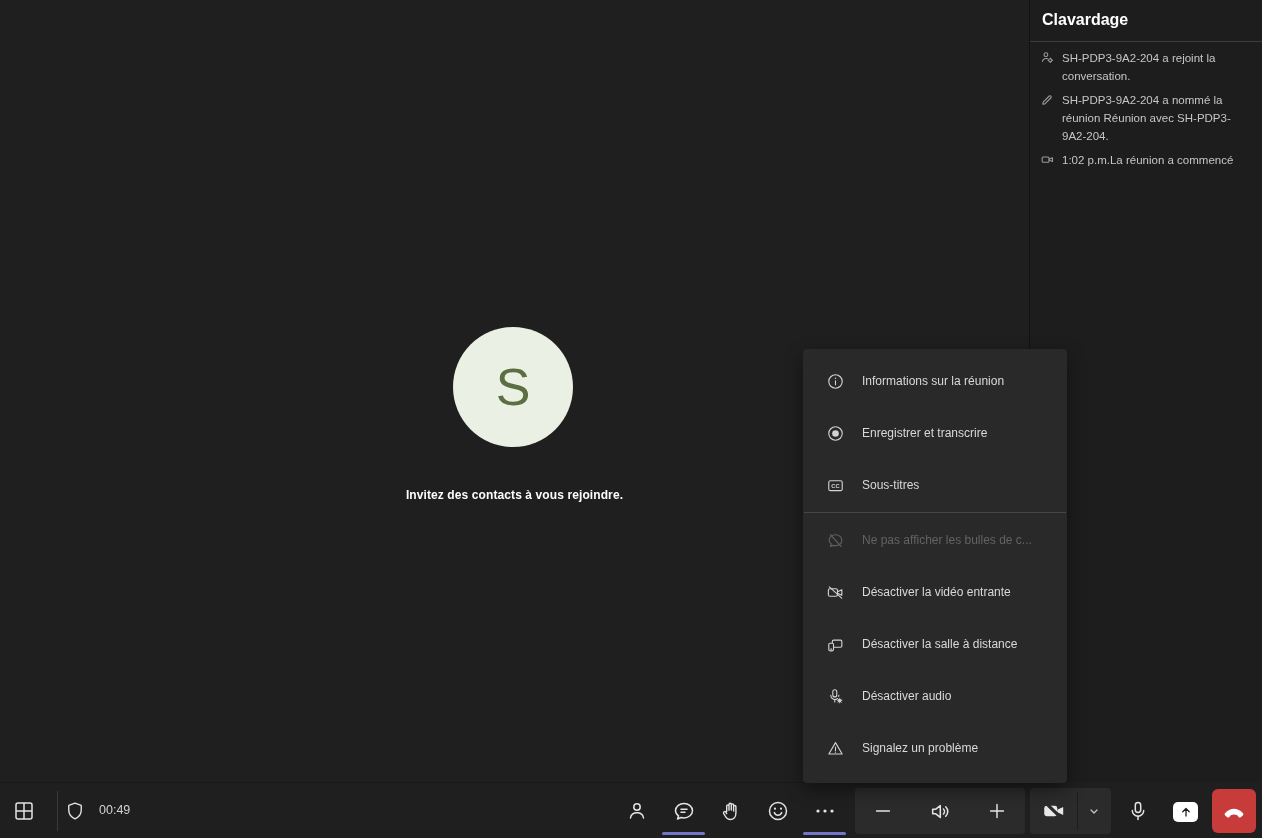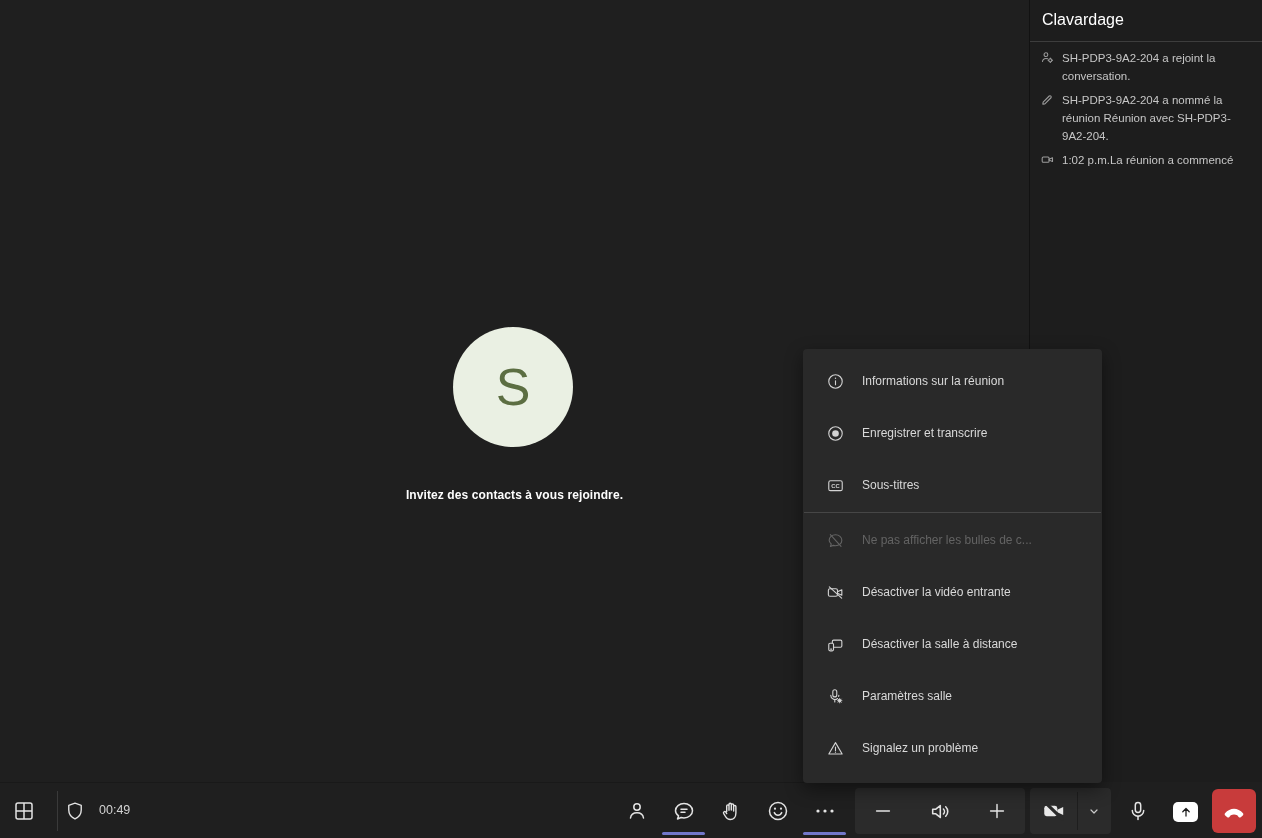--- a/index.html
+++ b/index.html
@@ -25,34 +25,34 @@
     font-size:12px; font-weight:bold; color:#fdfdfd; letter-spacing:.1px;
   }
 
   
   .chat-panel {
     position:absolute; left:1029px; top:0; width:233px; height:782px;
     background:#1d1d1d; border-left:1px solid #121212;
   }
   .chat-header {
     height:42px; padding:11px 12px 0 12px;
-    font-size:16px; font-weight:normal; color:#ffffff;
+    font-size:16px; font-weight:bold; color:#ffffff;
     border-bottom:1px solid #3d3d3d;
   }
   .chat-messages { padding:7px 8px 0 10px; }
   .chat-msg { display:flex; gap:7px; margin-bottom:6px; }
   .chat-msg .msg-icon { flex:none; width:15px; padding-top:1px; color:#9c9c9c; }
   .chat-msg .msg-text {
     font-size:11.5px; line-height:18px; color:#c6c6c6; max-width:192px;
   }
   .msg-time { }
 
   
   .context-menu {
-    position:absolute; left:803px; top:349px; width:299px;
+    position:absolute; left:803px; top:349px; width:264px;
     background:#292929; border-radius:4px;
     box-shadow:0 6px 18px rgba(0,0,0,.45);
     padding:6px 0 9px 0; z-index:5;
   }
   .menu-item {
     height:52px; display:flex; align-items:center;
     padding-left:23px; gap:17px; cursor:pointer;
   }
   .menu-item .menu-icon { flex:none; width:19px; color:#d3d3d3; }
   .menu-item .menu-label { font-size:12px; color:#d9d9d9; }
@@ -219,21 +219,21 @@
   <div class="menu-item">
     <span class="menu-icon">
       <svg width="19" height="19" viewBox="0 0 24 24" fill="none" stroke="currentColor" stroke-width="1.4" stroke-linecap="round" stroke-linejoin="round">
         <rect x="8.6" y="3.5" width="5" height="9" rx="2.5"></rect>
         <path d="M6 10.5a5.2 5.2 0 0 0 8.6 4M16.2 10.5c0 .5-.07 1-.2 1.4"></path>
         <path d="M11.1 16v3"></path>
         <circle cx="17.3" cy="17.3" r="2" fill="currentColor" stroke="none"></circle>
         <path d="M17.3 14.5v5.6M14.5 17.3h5.6M15.3 15.3l4 4M19.3 15.3l-4 4" stroke-width="1.1"></path>
       </svg>
     </span>
-    <span class="menu-label">Paramètres salle</span>
+    <span class="menu-label">Désactiver audio</span>
   </div>
 
   <div class="menu-item">
     <span class="menu-icon">
       <svg width="19" height="19" viewBox="0 0 24 24" fill="none" stroke="currentColor" stroke-width="1.4" stroke-linecap="round" stroke-linejoin="round">
         <path d="M12 4.6 20.4 19H3.6L12 4.6Z"></path>
         <path d="M12 10.2v4.2"></path>
         <circle cx="12" cy="16.6" r="0.8" fill="currentColor" stroke="none"></circle>
       </svg>
     </span>

